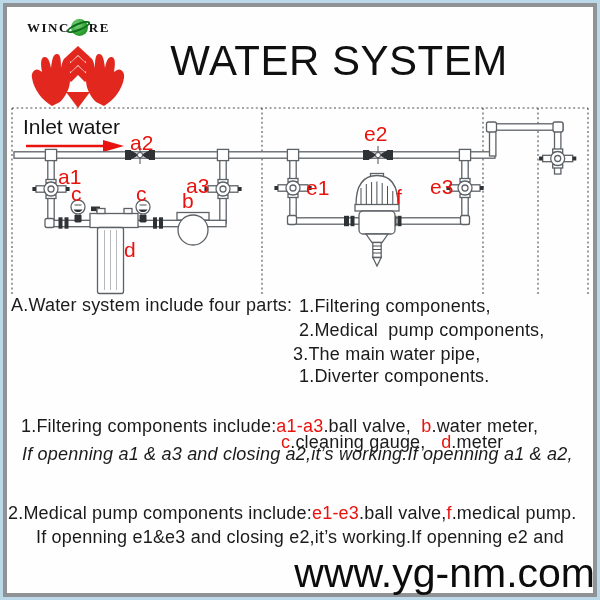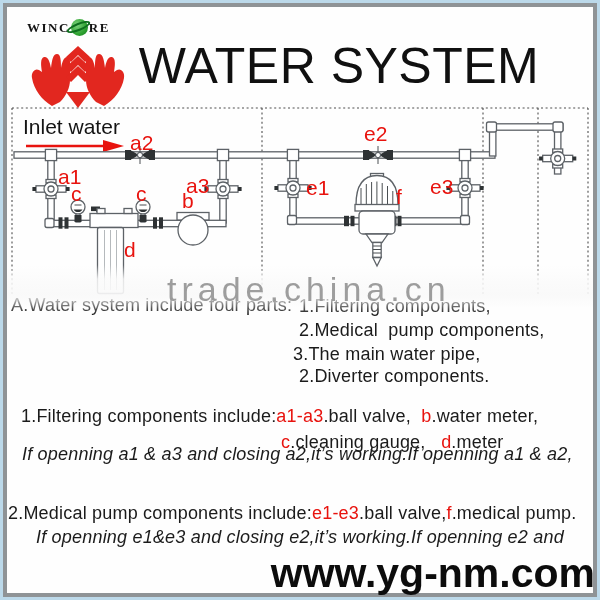--- a/index.html
+++ b/index.html
@@ -13,21 +13,21 @@
   
   .brand{position:absolute;left:27px;top:20px;z-index:3;display:flex;
          font-family:"Liberation Serif",serif;font-weight:bold;font-size:13px;
          letter-spacing:1.5px;color:#131313;}
   .globe{display:inline-block;width:17px;height:17px;margin:0 1px;position:relative;top:-1px;
          border-radius:50%;background:radial-gradient(circle at 35% 35%, #7fd37f, #2da12f 60%, #157a20);}
   .globe::after{content:"";position:absolute;left:-5px;top:4px;width:25px;height:8px;
          border:2px solid #0e6e1e;border-radius:50%;transform:rotate(-22deg);box-sizing:border-box;}
   .hands{position:absolute;left:22px;top:42px;z-index:3;}
   .title{position:absolute;left:339px;top:37px;transform:translateX(-50%);z-index:3;
-         font-size:50px;color:#101010;letter-spacing:.5px;white-space:nowrap;}
+         font-size:42px;color:#101010;letter-spacing:.5px;white-space:nowrap;}
   
   .diagram{position:absolute;left:0;top:0;z-index:1;}
   .pp{fill:#ffffff;stroke:var(--pipe);stroke-width:1.3;}
   .dk{fill:#2e3234;stroke:none;}
   .ln{stroke:#4a4f52;stroke-width:1;}
   .lt{stroke:#b5b9bc;stroke-width:1;}
   .dash{stroke:#4e4e4e;stroke-width:1.1;stroke-dasharray:2 2.6;fill:none;}
   .arrow{stroke:var(--red);stroke-width:2.6;}
   .arrowhead{fill:var(--red);}
   .rlbl{font-family:"Liberation Sans",sans-serif;font-size:21px;fill:var(--red);}
@@ -35,21 +35,21 @@
   .redfill{fill:var(--logo-red);}
   
   .line{position:absolute;z-index:2;white-space:pre;font-size:18px;color:var(--text);letter-spacing:.2px;}
   .rd{color:var(--red);}
   
   .band{position:absolute;left:7px;top:265px;width:586px;height:50px;z-index:5;pointer-events:none;
         background:linear-gradient(180deg, rgba(255,255,255,0) 0%, rgba(251,251,251,.85) 28%,
                    rgba(249,249,249,.92) 60%, rgba(255,255,255,.25) 87%, rgba(255,255,255,0) 100%);}
   .trade{position:absolute;left:160px;top:5px;font-size:34px;letter-spacing:5px;
          color:var(--watermark);opacity:.92;white-space:nowrap;}
-  .www{position:absolute;right:5px;top:550px;z-index:6;font-size:41px;font-weight:bold;
+  .www{position:absolute;right:5px;top:550px;z-index:6;font-size:41px;font-weight:normal;
        color:#0c0c0c;white-space:nowrap;}
 </style>
 </head>
 <body>
 
 <div class="stage">
   <div class="frame"></div>
 
   <div class="brand">
     <span>WINC</span>
@@ -200,25 +200,22 @@
     <text class="rlbl" x="306" y="195">e1</text>
     <text class="rlbl" x="364" y="141">e2</text>
     <text class="rlbl" x="430" y="194">e3</text>
     <text class="rlbl" x="396" y="204">f</text>
   </svg>
 
   <div class="line" style="left:11px;top:295px;">A.Water system include four parts:</div>
   <div class="line" style="left:299px;top:296px;">1.Filtering components,</div>
   <div class="line" style="left:299px;top:320px;">2.Medical  pump components,</div>
   <div class="line" style="left:293px;top:344px;">3.The main water pipe,</div>
-  <div class="line" style="left:299px;top:366px;">2.Diverter components.</div>
-
-  <div class="line" style="left:21px;top:406px;"><span>1.Filtering components include:</span><span class="rd">a1-a3</span><span>.ball valve,  </span><span class="rd">b</span><span>.water meter,</span></div>
+  <div class="line" style="left:299px;top:366px;">1.Diverter components.</div>
+
+  <div class="line" style="left:21px;top:416px;"><span>1.Filtering components include:</span><span class="rd">a1-a3</span><span>.ball valve,  </span><span class="rd">b</span><span>.water meter,</span></div>
   <div class="line" style="left:281px;top:432px;"><span class="rd">c</span><span>.cleaning gauge,   </span><span class="rd">d</span><span>.meter</span></div>
   <div class="line" style="left:22px;top:444px;font-style:italic;">If openning a1 &amp; a3 and closing a2,it’s working.If openning a1 &amp; a2,</div>
   <div class="line" style="left:8px;top:503px;"><span>2.Medical pump components include:</span><span class="rd">e1-e3</span><span>.ball valve,</span><span class="rd">f</span><span>.medical pump.</span></div>
-  <div class="line" style="left:36px;top:527px;font-style:italic;">If openning e1&amp;e3 and closing e2,it’s working.If openning e2 and</div>
-
-  <div class="band">
-    <span class="trade">trade.china.cn</span>
-  </div>
+  <div class="line" style="left:36px;top:527px;">If openning e1&amp;e3 and closing e2,it’s working.If openning e2 and</div>
+
   <div class="www">www.yg-nm.com</div>
 </div>
 
 </body></html>

